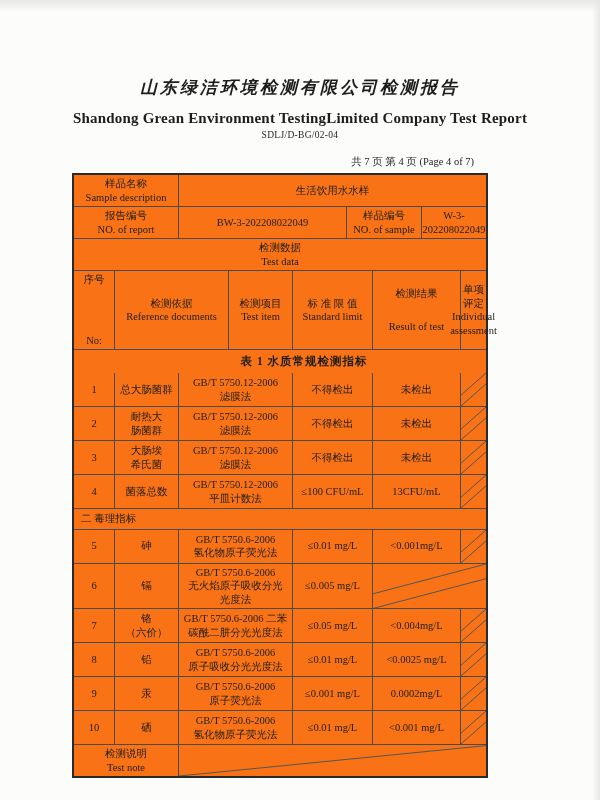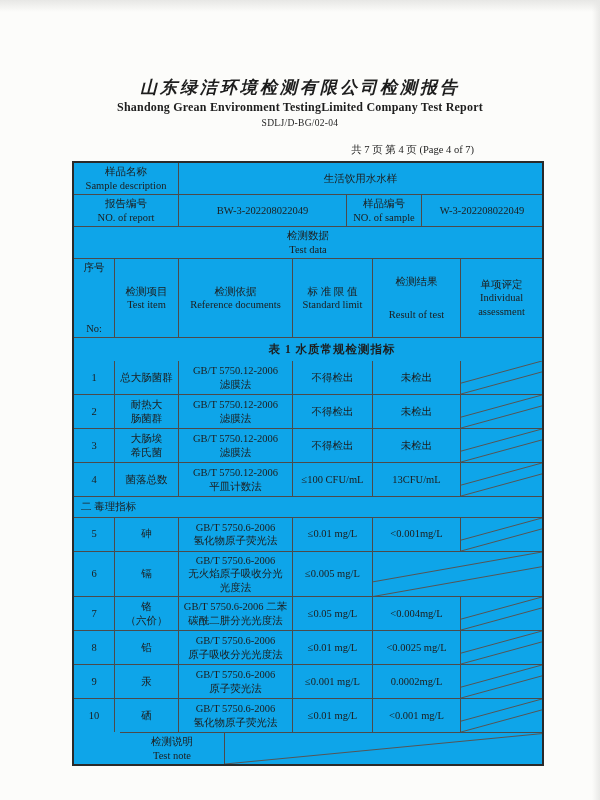--- a/index.html
+++ b/index.html
@@ -10,27 +10,27 @@
       linear-gradient(270deg, #e9e9e7 0px, rgba(253,253,252,0) 8px),
       #fcfcfa;
     font-family:"Liberation Serif","DejaVu Serif",serif;
     color:#1d1d1d;
     -webkit-font-smoothing:antialiased;
   }
   .page { width:600px; height:800px; position:relative; overflow:hidden; }
 
   .header { padding-top:76px; text-align:center; }
   .title-cn { font-size:17px; font-weight:bold; letter-spacing:3px;font-style:italic; }
-  .title-en { font-size:12px; font-weight:bold; margin-top:1px; letter-spacing:0.2px;text-align:center; }
+  .title-en { font-size:15px; font-weight:bold; margin-top:11px; letter-spacing:0.2px;text-align:center; }
   .doc-code { font-size:9.5px; margin-top:3px; letter-spacing:0.3px; }
 
   .content { width:472px; margin-left:72px; }
   .page-info { text-align:right; padding-right:70px; font-size:10.5px; margin-top:15px; margin-bottom:4px; }
 
-  .tbl { border:2.5px solid #2a2a2a; width:472px; box-sizing:border-box; background:#0ea5e9; }
+  .tbl { border:2.5px solid #2a2a2a; width:416px; box-sizing:border-box; background:#f97316; }
   .tr { display:flex; border-top:1px solid #4b4b4b; align-items:stretch; }
   .tr:first-child { border-top:none; }
   .td {
     border-left:1px solid #4b4b4b;
     display:flex; flex-direction:column; justify-content:center; align-items:center;
     text-align:center; font-size:10.5px; line-height:13.5px;
     box-sizing:border-box; padding:2px 2px; white-space:pre-line;
     position:relative; min-width:0;
   }
   .td:first-child { border-left:none; }
@@ -45,21 +45,21 @@
   .c-no    { width:40px;gap:47px; }
   .c-item  { width:64px; }
   .c-ref   { width:114px; }
   .c-limit { width:80px; }
   .c-result{ width:88px;gap:20px; }
   .c-assess{ flex:1; padding:0; }
 
   .h-info  { min-height:31px; }
   .h-head  { min-height:45px; }
   .h-row   { min-height:33px; }
-  .h-foot  { min-height:31px;margin-left:46px; }
+  .h-foot  { min-height:31px; }
 
   .table-title { justify-content:center; min-height:23px; font-weight:bold; font-size:11.5px; letter-spacing:1px; width:100%;margin-left:48px; }
   .section-cell { width:100%; justify-content:center; align-items:flex-start; text-align:left; padding:3px 7px; min-height:15px; }
 
   .slash-svg, .diag-svg { position:absolute; left:0; top:0; width:100%; height:100%; display:block; }
   .en { font-size:10.5px; }
 </style>
 </head>
 <body>
 
@@ -102,27 +102,27 @@
           <span>检测数据</span>
           <span class="en">Test data</span>
         </div>
       </div>
 
       <div class="tr h-head">
         <div class="td c-no">
           <span>序号</span>
           <span class="en">No:</span>
         </div>
+        <div class="td c-ref">
+          <span>检测依据</span>
+          <span class="en">Reference documents</span>
+        </div>
         <div class="td c-item">
           <span>检测项目</span>
           <span class="en">Test item</span>
-        </div>
-        <div class="td c-ref">
-          <span>检测依据</span>
-          <span class="en">Reference documents</span>
         </div>
         <div class="td c-limit">
           <span>标 准 限 值</span>
           <span class="en">Standard limit</span>
         </div>
         <div class="td c-result">
           <span>检测结果</span>
           <span class="en">Result of test</span>
         </div>
         <div class="td c-assess" style="padding:2px;">

